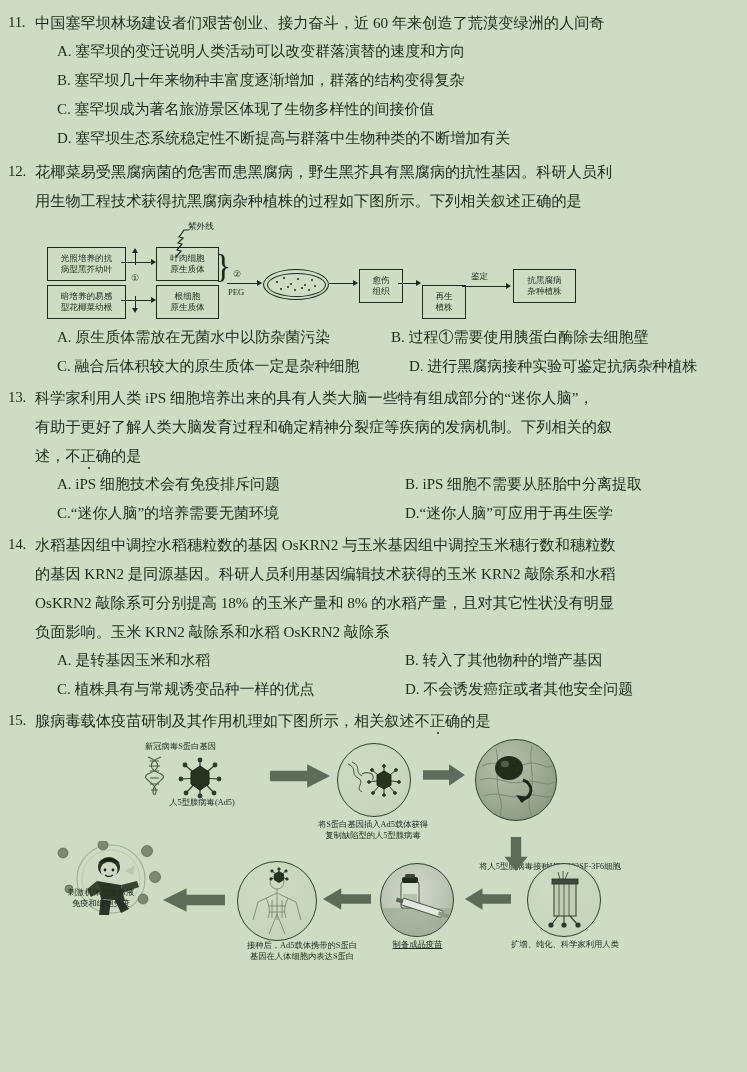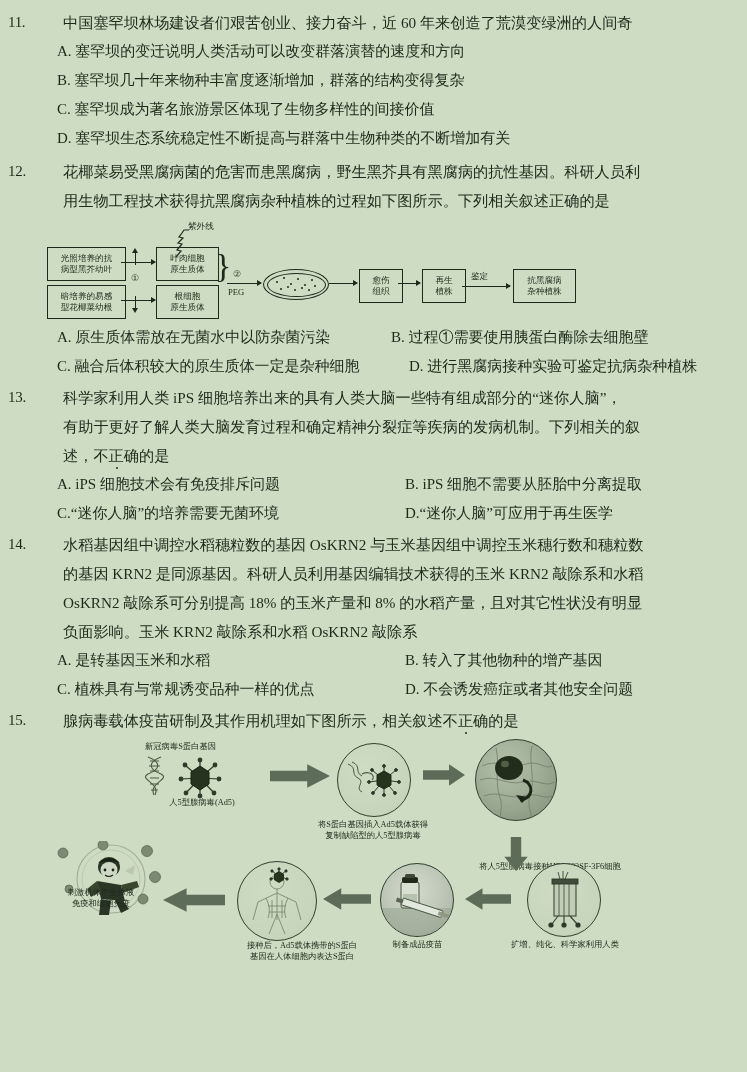--- a/index.html
+++ b/index.html
@@ -9,21 +9,21 @@
     font-family:"Liberation Serif","DejaVu Serif",serif;
     color:#1c2a1c;
     overflow:hidden;
     position:relative;
   }
   .page { position:relative; width:747px; height:1072px; }
 
   
   .q { position:relative; padding-left:35px; font-size:15.2px; line-height:29px; }
   .qnum { position:absolute; left:8px; top:0; font-size:15px; letter-spacing:-0.3px; }
-  .qbody { display:block; text-align:justify; text-justify:inter-ideograph; padding-right:0;margin-left:28px; }
+  .qbody { display:block; text-align:justify; text-justify:inter-ideograph; padding-right:0; }
   .opt-line { padding-left:22px; font-size:15px; line-height:29px; white-space:nowrap; }
   .opt-2col { display:flex; padding-left:22px; font-size:15px; line-height:29px; white-space:nowrap; }
   .opt-2col .c1 { width:334px; flex:0 0 auto; }
   .opt-2col .c2 { flex:1 1 auto; }
   .dotted { position:relative; }
   .dotted::after{
     content:"";
     position:absolute; left:50%; bottom:-5px;
     width:2px; height:2px; border-radius:50%;
     background:#1c2a1c;
@@ -180,21 +180,21 @@
       </div>
 
       <div class="arw" style="left:294px; top:62px; width:28px;"></div>
 
       <div class="bx" style="left:324px; top:48px; width:38px; height:30px;">
         <span style="white-space:pre-line;">愈伤
 组织</span>
       </div>
       <div class="arw" style="left:363px; top:62px; width:22px;"></div>
 
-      <div class="bx" style="left:387px; top:48px; width:38px; height:30px;">
+      <div class="bx" style="left:387px; top:64px; width:38px; height:30px;">
         <span style="white-space:pre-line;">再生
 植株</span>
       </div>
 
       <div class="lbl" style="left:436px; top:50px;">鉴定</div>
       <div class="arw" style="left:427px; top:65px; width:48px;"></div>
 
       <div class="bx" style="left:478px; top:48px; width:57px; height:30px;">
         <span style="white-space:pre-line;">抗黑腐病
 杂种植株</span>
@@ -374,21 +374,21 @@
           <rect x="21" y="13" width="16" height="6" rx="2" fill="#1f2a1b"></rect>
           <rect x="24" y="10" width="10" height="4" rx="1.5" fill="#3c4838"></rect>
           <rect x="22" y="30" width="14" height="13" fill="#aeb9a5" opacity="0.8"></rect>
           <g transform="rotate(18 40 44)">
             <rect x="20" y="40" width="42" height="7" rx="1" fill="#e2e8dd" stroke="#47543f" stroke-width="0.9"></rect>
             <rect x="58" y="41.5" width="12" height="4" fill="#8e9a86"></rect>
             <rect x="14" y="41.5" width="7" height="4" fill="#5b6756"></rect>
           </g>
         </svg>
       </div>
-      <div class="cap" style="left:325px; top:202px; width:115px;">制备成品疫苗</div>
+      <div class="cap" style="left:325px; top:202px; width:115px;text-decoration:underline;">制备成品疫苗</div>
 
       <div class="larrow" style="left:288px; top:150px; width:48px; height:24px;">
           <i></i>
         </div>
 
       <div class="circ" style="left:202px; top:124px; width:78px; height:78px;">
         <svg width="78" height="78" viewBox="0 0 78 78">
           <g stroke="#7b8874" stroke-width="0.9" fill="none">
             <circle cx="39" cy="20" r="7"></circle>
             <path d="M39 27 L39 58"></path>

